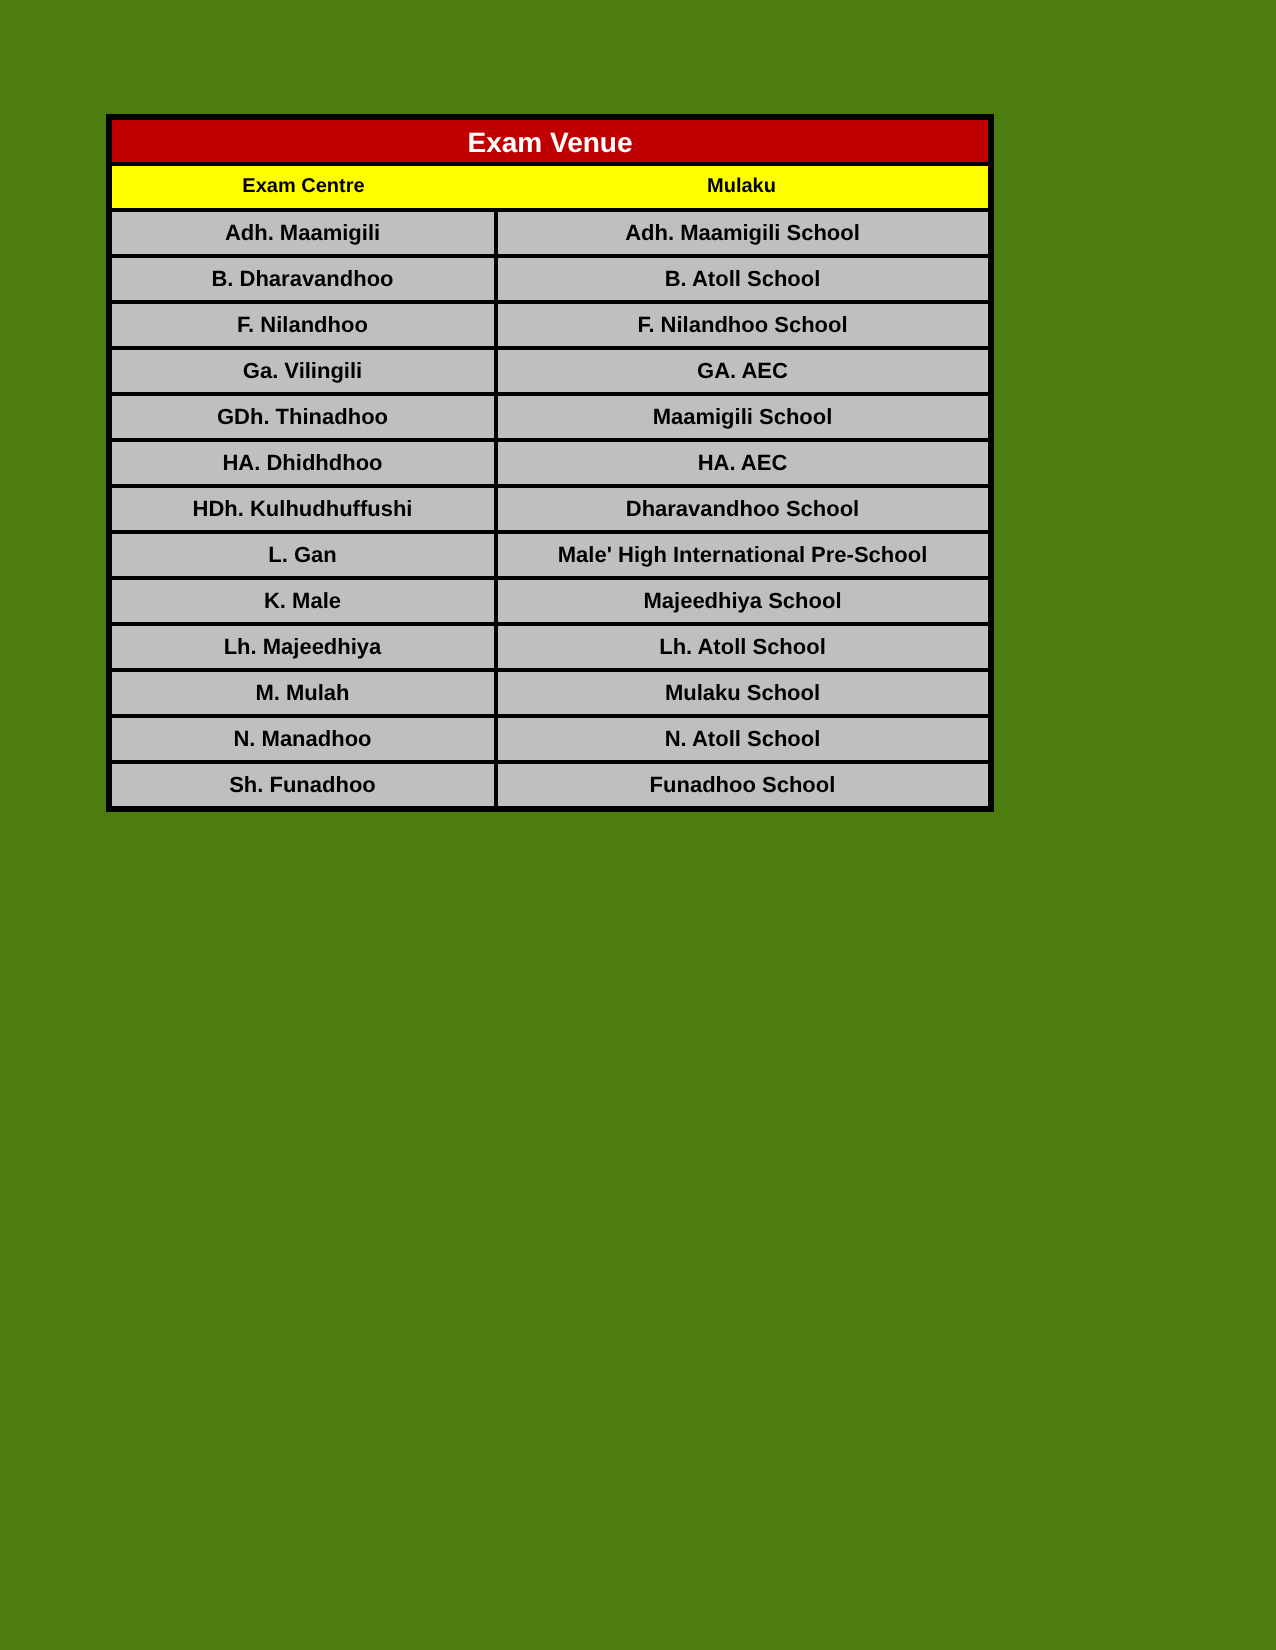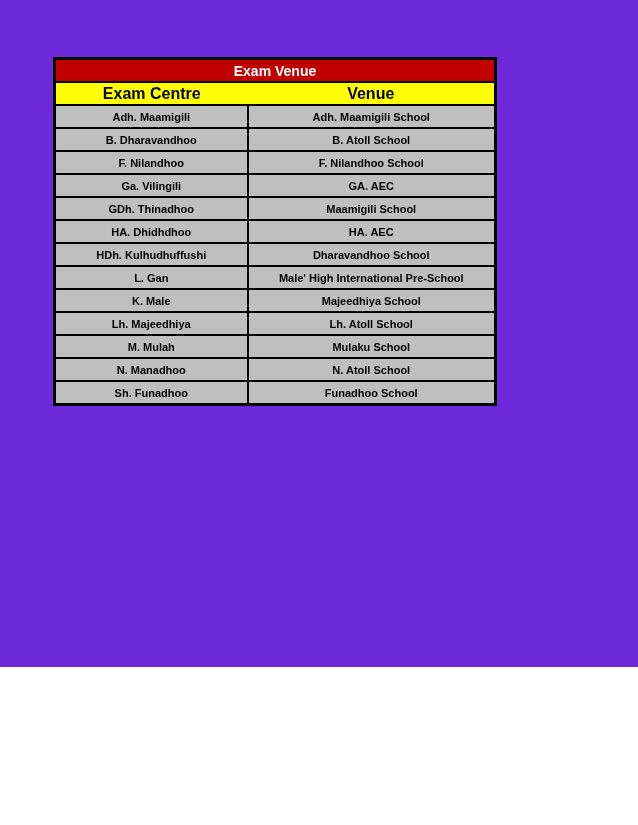--- a/index.html
+++ b/index.html
@@ -3,22 +3,22 @@
 <meta charset="utf-8">
 <style>
   html, body {
     margin: 0;
     padding: 0;
     background: #ffffff;
   }
   .page {
     position: relative;
     width: 638px;
-    height: 667px;
-    background: #6d28d9;
+    height: 825px;
+    background: #4d7c0f;
     font-family: "Liberation Sans", sans-serif;
     overflow: hidden;
   }
   table.exam-table {
     position: absolute;
     left: 53px;
     top: 57px;
     width: 441px;
     border-collapse: collapse;
     table-layout: fixed;
@@ -38,21 +38,21 @@
     overflow: hidden;
   }
   .title-cell {
     background: var(--title-bg, #C00000);
     color: var(--title-text, #FFFFFF) !important;
     font-size: 14px;
     border-bottom: none;
   }
   .header-row th {
     background: var(--header-bg, #FFFF00);
-    font-size: 16px;
+    font-size: 10px;
     border-top: none;
   }
   .header-row th:first-child { border-right: none; }
   .header-row th:last-child  { border-left: none; }
   .data-row td {
     background: var(--row-bg, #BFBFBF);
     font-size: 11px;
   }
 </style>
 </head>
@@ -63,21 +63,21 @@
     <colgroup>
       <col class="col-centre">
       <col class="col-venue">
     </colgroup>
     <thead>
       <tr>
         <th class="title-cell" colspan="2">Exam Venue</th>
       </tr>
       <tr class="header-row">
         <th>Exam Centre</th>
-        <th>Venue</th>
+        <th>Mulaku</th>
       </tr>
     </thead>
     <tbody>
         <tr class="data-row">
           <td>Adh. Maamigili</td>
           <td>Adh. Maamigili School</td>
         </tr>
         <tr class="data-row">
           <td>B. Dharavandhoo</td>
           <td>B. Atoll School</td>

